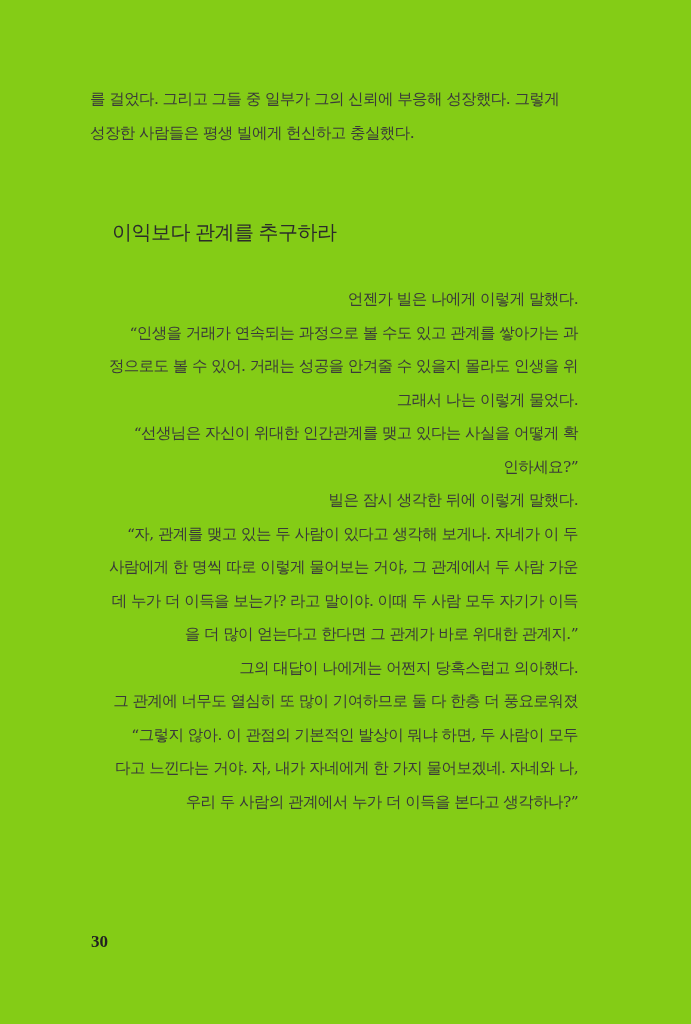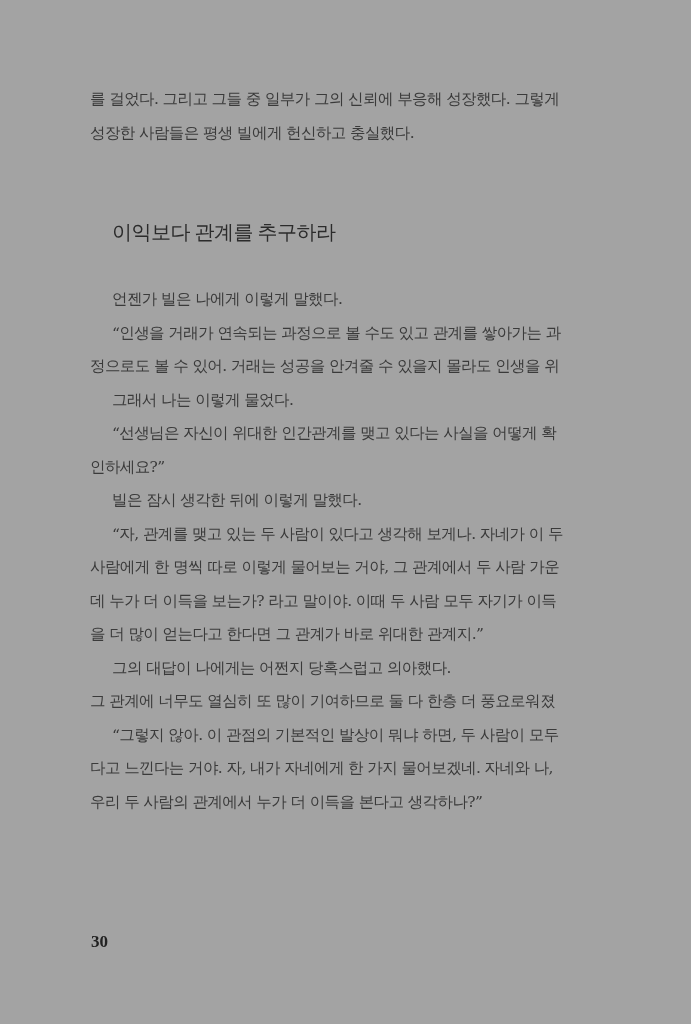--- a/index.html
+++ b/index.html
@@ -1,32 +1,32 @@
 <!DOCTYPE html>
 <html><head>
   <meta charset="utf-8">
   <style>
     html, body { margin: 0; padding: 0; background: #ffffff; }
     body { width: 691px; height: 1024px; position: relative; overflow: hidden; }
-    .page { position: absolute; left: 0; top: 0; width: 691px; height: 1024px; background: #a3a3a3; }
+    .page { position: absolute; left: 0; top: 0; width: 691px; height: 1024px; background: #84cc16; }
     .text {
       position: absolute; left: 90px; width: 488px;
       font-family: "DejaVu Serif", "Liberation Serif", serif;
       font-size: 15.5px; color: #3a3a3a; letter-spacing: -0.6px;
       line-height: 33.5px; margin: 0;
     }
     .indent { text-indent: 22px; }
     .heading {
       position: absolute; left: 112px; top: 219px;
-      font-family: Liberation Serif, serif;
+      font-family: Liberation Sans, sans-serif;
       font-size: 20px; color: #2b2b2b; letter-spacing: -0.5px; margin: 0;
       font-weight: normal;
     }
     .top-block { top: 83px; }
-    .main-block { top: 283px; }
+    .main-block { top: 283px; text-align: right; }
     .page-number {
       position: absolute; left: 91px; top: 932px;
       font-family: "Liberation Serif", "DejaVu Serif", serif;
       font-weight: bold; font-size: 17px; color: #222;
     }
   </style>
 </head>
 <body>
 
 <div class="page">

